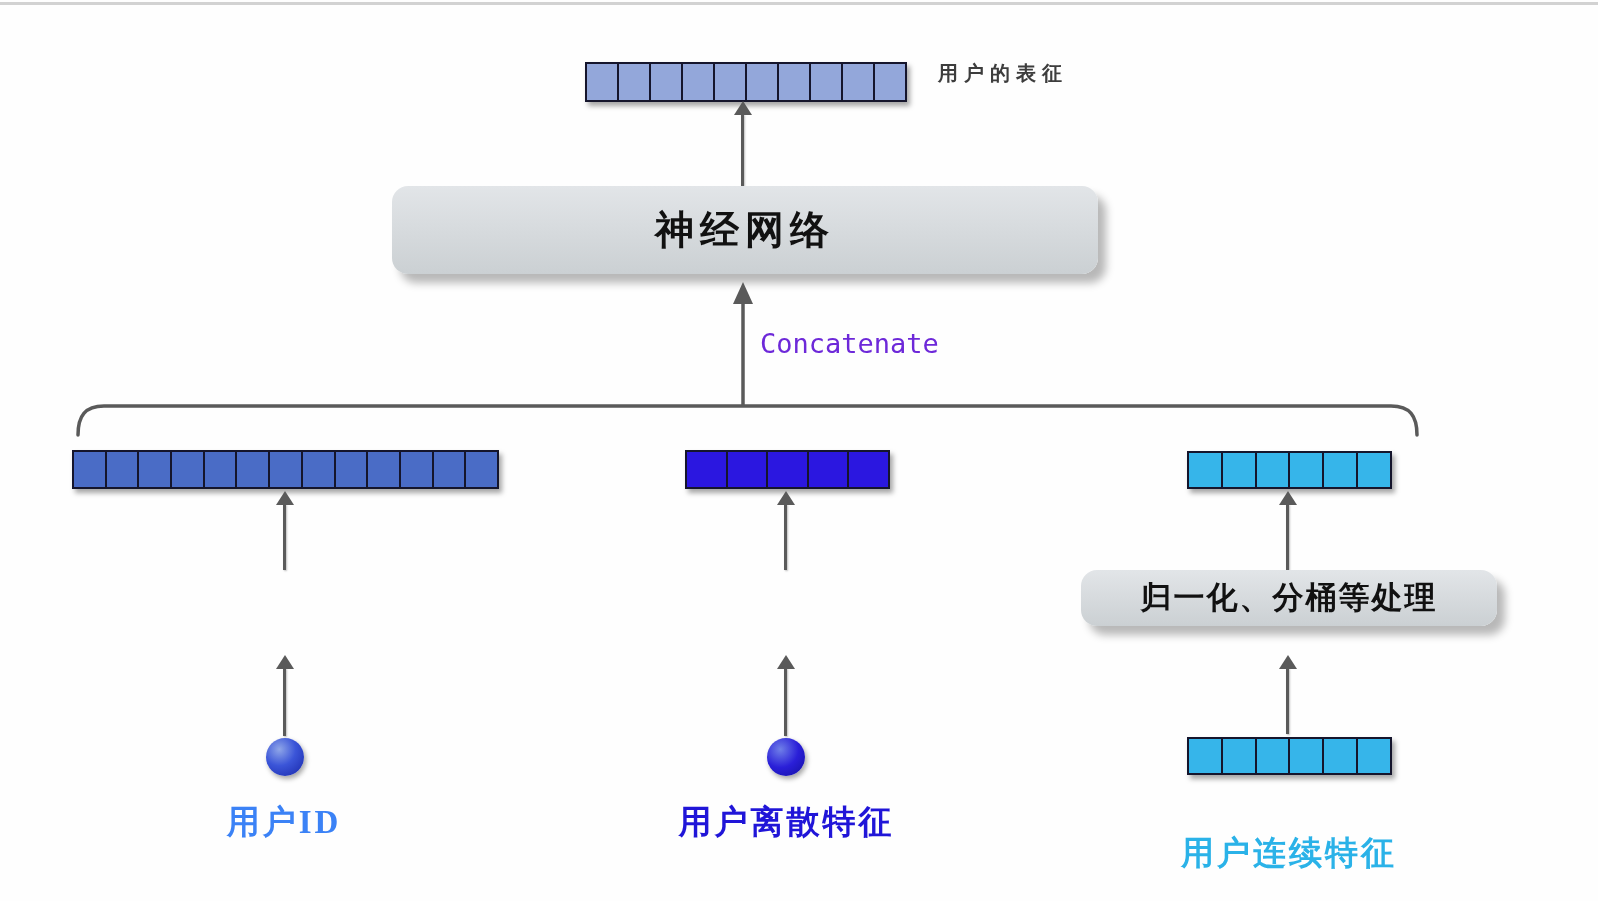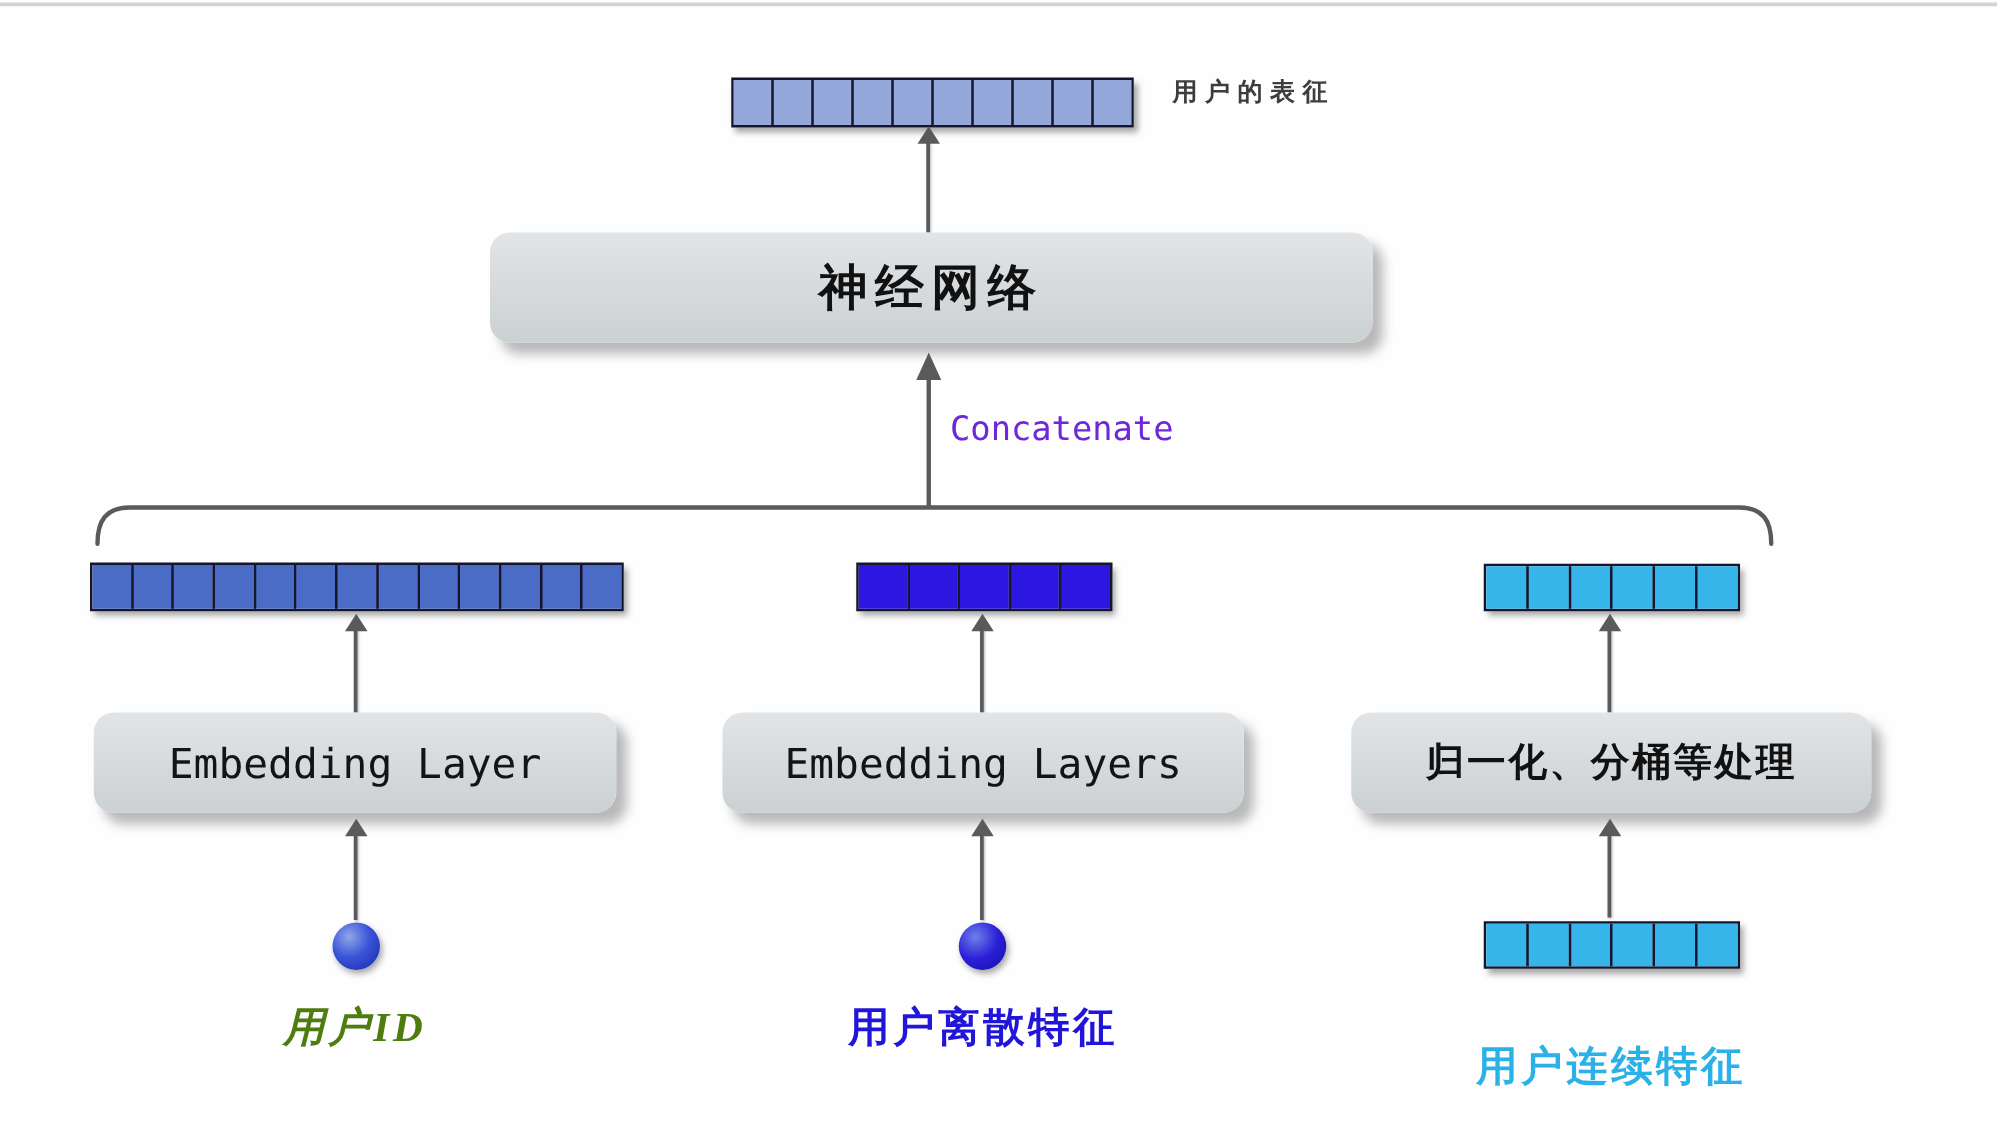--- a/index.html
+++ b/index.html
@@ -24,21 +24,21 @@
   .gray-box {
     position:absolute; border-radius:16px;
     background:linear-gradient(#e2e5e8, #cbd0d3);
     box-shadow:8px 9px 9px rgba(0,0,0,0.28);
     display:flex; align-items:center; justify-content:center;
     color:#111;
   }
   .network-box { left:392px; top:186px; width:706px; height:88px; font-size:39px; font-weight:bold; letter-spacing:6px; }
   .box-1 { left:75px;  top:570px; width:418px; height:80px; }
   .box-2 { left:578px; top:570px; width:417px; height:80px; }
-  .box-3 { left:1081px; top:570px; width:416px; height:80px; font-size:31px; font-weight:bold; letter-spacing:2px; }
+  .box-3 { left:1081px; top:570px; width:416px; height:56px; font-size:31px; font-weight:bold; letter-spacing:2px; }
 
   .mono { font-family:"DejaVu Sans Mono", monospace; }
   .cn   { font-family:"Liberation Serif", serif; }
 
   .embed-text { font-size:33px; color:#141414; }
 
   
   .arrow {
     position:absolute; width:3px; background:#5a5a5a;
     box-shadow:1px 1px 2px rgba(0,0,0,0.25);
@@ -115,38 +115,32 @@
       <div class="cell" style="background: rgb(74, 108, 198);"></div>
       <div class="cell" style="background: rgb(74, 108, 198);"></div>
       <div class="cell" style="background: rgb(74, 108, 198);"></div>
       <div class="cell" style="background: rgb(74, 108, 198);"></div>
       <div class="cell" style="background: rgb(74, 108, 198);"></div>
       <div class="cell" style="background: rgb(74, 108, 198);"></div>
       <div class="cell" style="background: rgb(74, 108, 198);"></div>
       <div class="cell" style="background: rgb(74, 108, 198);"></div>
     </div>
   <div class="arrow" style="left:283px; top:504px; height:66px;"></div>
-  <div class="gray-box box-1">
-    <span class="mono embed-text">Embedding Layer</span>
-  </div>
   <div class="arrow" style="left:283px; top:668px; height:68px;"></div>
   <div class="sphere sphere-a" style="left:266px; top:738px;"></div>
-  <div class="branch-label bl-1 cn" style="color: #4d7c0f; font-style: italic;">用户ID</div>
+  <div class="branch-label bl-1 cn" style="color: #3b82f6;">用户ID</div>
 
   <div class="vector" style="left:685px; top:450px; width:201px; height:35px;">
       <div class="cell" style="background: rgb(43, 23, 224);"></div>
       <div class="cell" style="background: rgb(43, 23, 224);"></div>
       <div class="cell" style="background: rgb(43, 23, 224);"></div>
       <div class="cell" style="background: rgb(43, 23, 224);"></div>
       <div class="cell" style="background: rgb(43, 23, 224);"></div>
     </div>
   <div class="arrow" style="left:784px; top:504px; height:66px;"></div>
-  <div class="gray-box box-2">
-    <span class="mono embed-text">Embedding Layers</span>
-  </div>
   <div class="arrow" style="left:784px; top:668px; height:68px;"></div>
   <div class="sphere sphere-b" style="left:767px; top:738px;"></div>
   <div class="branch-label bl-2 cn" style="color: rgb(32, 21, 216);">用户离散特征</div>
 
   <div class="vector" style="left:1187px; top:451px; width:201px; height:34px;">
       <div class="cell" style="background: rgb(54, 181, 234);"></div>
       <div class="cell" style="background: rgb(54, 181, 234);"></div>
       <div class="cell" style="background: rgb(54, 181, 234);"></div>
       <div class="cell" style="background: rgb(54, 181, 234);"></div>
       <div class="cell" style="background: rgb(54, 181, 234);"></div>

